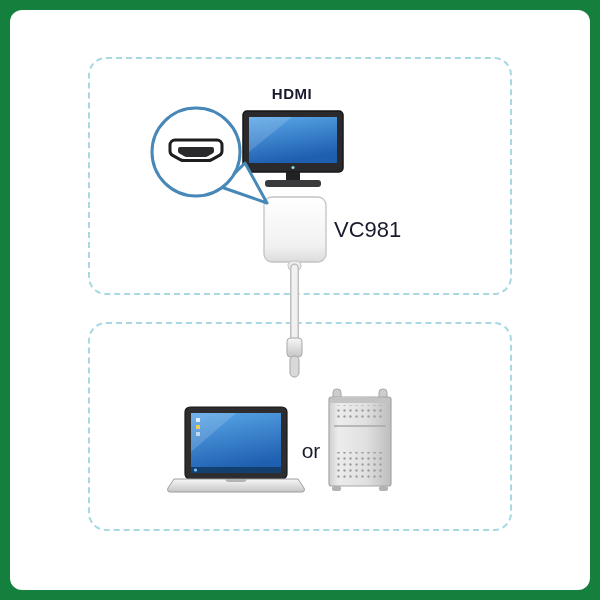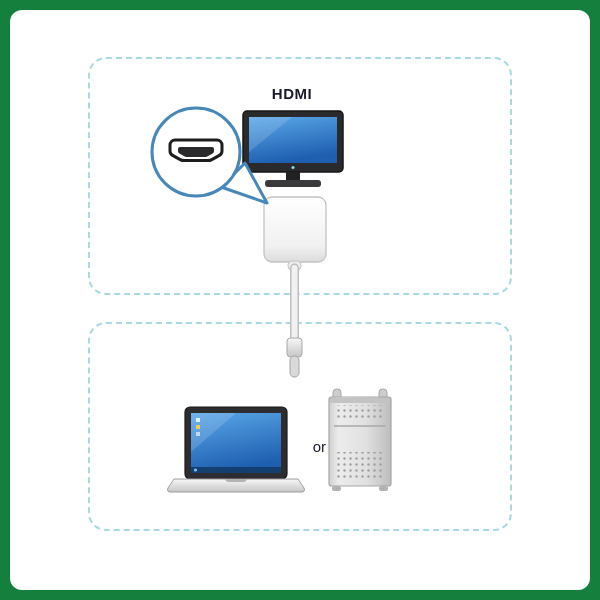--- a/index.html
+++ b/index.html
@@ -46,22 +46,22 @@
     font-weight: bold;
     letter-spacing: 0.5px;
   }
   .vc981-label {
     left: 334px; top: 218px;
     font-size: 22px;
     font-weight: 400;
   }
   .or-label {
     left: 296px; top: 439px; width: 30px;
-    text-align: right;
-    font-size: 15px;
+    text-align: center;
+    font-size: 21px;
   }
 </style>
 </head>
 <body>
 
 <div class="stage">
 
   <div class="card"></div>
 
   <div class="dashed-box box-top"></div>
@@ -142,16 +142,17 @@
       <rect x="336" y="405" width="48" height="15" fill="url(#pHoles)"></rect>
       <line x1="334" y1="426" x2="386" y2="426" stroke="#a8a8a8" stroke-width="1.5"></line>
       <rect x="336" y="452" width="48" height="27" fill="url(#pHoles)"></rect>
       <rect x="332" y="486" width="9" height="5" rx="2" fill="#b2b2b2"></rect>
       <rect x="379" y="486" width="9" height="5" rx="2" fill="#b2b2b2"></rect>
     </g>
   </svg>
 
   <div class="label hdmi-label">HDMI</div>
 
+  <div class="label vc981-label">VC981</div>
 
   <div class="label or-label">or</div>
 
 </div>
 
 </body></html>

